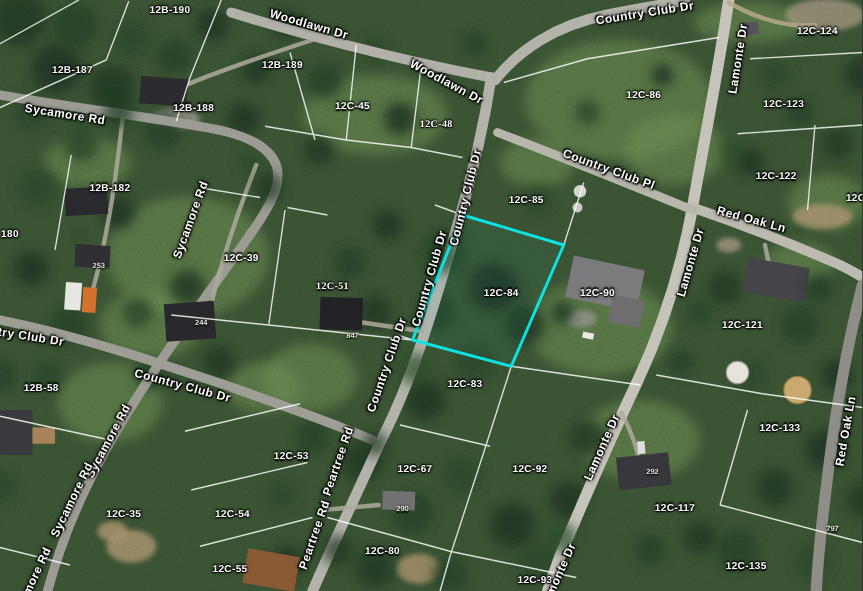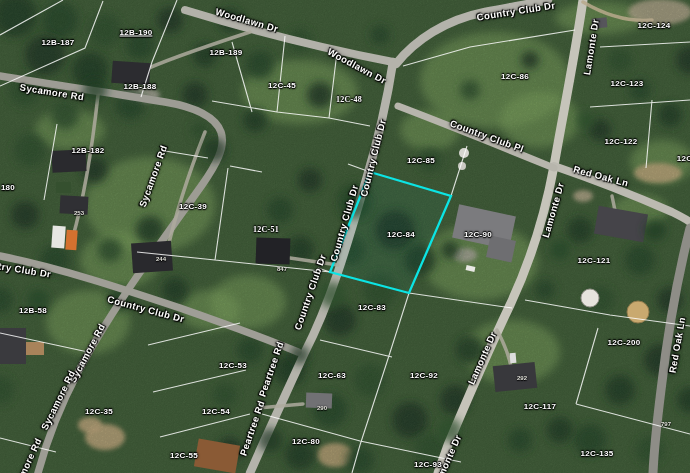--- a/index.html
+++ b/index.html
@@ -224,49 +224,49 @@
          M409,293 L386,365 L360,445 L352,473 M262,414 L360,441 L461,462
          M148,345 L240,323 M153,392 L246,370 M160,437 L250,414
          M0,333 L88,352 M0,438 L56,452 M57,124 L44,200
          M165,151 L208,158 M230,166 L262,172 M228,168 L215,260
          M137,252 L215,260 L330,272 M370,172 L348,164 M330,272 L318,268"></path>
 
     <polygon id="hl" fill="rgba(12,228,228,0.04)" stroke="#0CE4E4" stroke-width="2.3" points="370,172 451,196 409,293 330,272"></polygon>
   </svg>
 
   <div id="labels">
-      <span class="plabel" style="left: 136px; top: 32px; text-decoration: underline;">12B-190</span>
-      <span class="plabel" style="left: 58px; top: 42px;">12B-187</span>
+      <span class="plabel" style="left: 136px; top: 8px;">12B-190</span>
+      <span class="plabel" style="left: 58px; top: 56px;">12B-187</span>
       <span class="plabel" style="left: 226px; top: 52px;">12B-189</span>
-      <span class="plabel" style="left: 140px; top: 86px;">12B-188</span>
+      <span class="plabel" style="left: 155px; top: 86px;">12B-188</span>
       <span class="plabel" style="left: 88px; top: 150px;">12B-182</span>
       <span class="plabel" style="left: 8px; top: 187px;">180</span>
       <span class="plabel" style="left: 282px; top: 85px;">12C-45</span>
       <span class="plabel" style="left: 349px; top: 99px; font-family: Liberation Serif, serif;">12C-48</span>
       <span class="plabel" style="left: 495px; top: 76px; margin-left: 20px;">12C-86</span>
       <span class="plabel" style="left: 654px; top: 25px;">12C-124</span>
       <span class="plabel" style="left: 627px; top: 83px;">12C-123</span>
       <span class="plabel" style="left: 621px; top: 141px;">12C-122</span>
       <span class="plabel" style="left: 686px; top: 158px;">12C-</span>
       <span class="plabel" style="left: 421px; top: 160px;">12C-85</span>
       <span class="plabel" style="left: 401px; top: 234px;">12C-84</span>
       <span class="plabel" style="left: 478px; top: 234px;">12C-90</span>
       <span class="plabel" style="left: 193px; top: 206px;">12C-39</span>
       <span class="plabel" style="left: 266px; top: 229px; font-family: Liberation Serif, serif;">12C-51</span>
       <span class="plabel" style="left: 594px; top: 260px;">12C-121</span>
-      <span class="plabel" style="left: 624px; top: 342px;">12C-200</span>
+      <span class="plabel" style="left: 624px; top: 342px;">12C-133</span>
       <span class="plabel" style="left: 540px; top: 406px;">12C-117</span>
       <span class="plabel" style="left: 597px; top: 453px;">12C-135</span>
       <span class="plabel" style="left: 358px; top: 307px; margin-left: 14px;">12C-83</span>
-      <span class="plabel" style="left: 332px; top: 375px;">12C-63</span>
+      <span class="plabel" style="left: 332px; top: 375px;">12C-67</span>
       <span class="plabel" style="left: 424px; top: 375px;">12C-92</span>
       <span class="plabel" style="left: 306px; top: 441px;">12C-80</span>
       <span class="plabel" style="left: 412px; top: 464px; padding-left: 32px;">12C-93</span>
       <span class="plabel" style="left: 221px; top: 365px; margin-left: 12px;">12C-53</span>
-      <span class="plabel" style="left: 216px; top: 411px;">12C-54</span>
+      <span class="plabel" style="left: 186px; top: 411px;">12C-54</span>
       <span class="plabel" style="left: 184px; top: 455px;">12C-55</span>
       <span class="plabel" style="left: 99px; top: 411px;">12C-35</span>
       <span class="plabel" style="left: 33px; top: 310px;">12B-58</span>
       <span class="slabel" style="left: 247px; top: 20px; transform: translate(-50%, -50%) rotate(16deg);">Woodlawn Dr</span>
       <span class="slabel" style="left: 357px; top: 66px; transform: translate(-50%, -50%) rotate(28deg);">Woodlawn Dr</span>
       <span class="slabel" style="left: 516px; top: 11px; transform: translate(-50%, -50%) rotate(-9deg);">Country Club Dr</span>
       <span class="slabel" style="left: 52px; top: 92px; transform: translate(-50%, -50%) rotate(9deg);">Sycamore Rd</span>
       <span class="slabel" style="left: 153px; top: 176px; transform: translate(-50%, -50%) rotate(-70deg);">Sycamore Rd</span>
       <span class="slabel" style="left: 87px; top: 353px; transform: translate(-50%, -50%) rotate(-62deg);">Sycamore Rd</span>
       <span class="slabel" style="left: 58px; top: 400px; transform: translate(-50%, -50%) rotate(-64deg);">Sycamore Rd</span>

